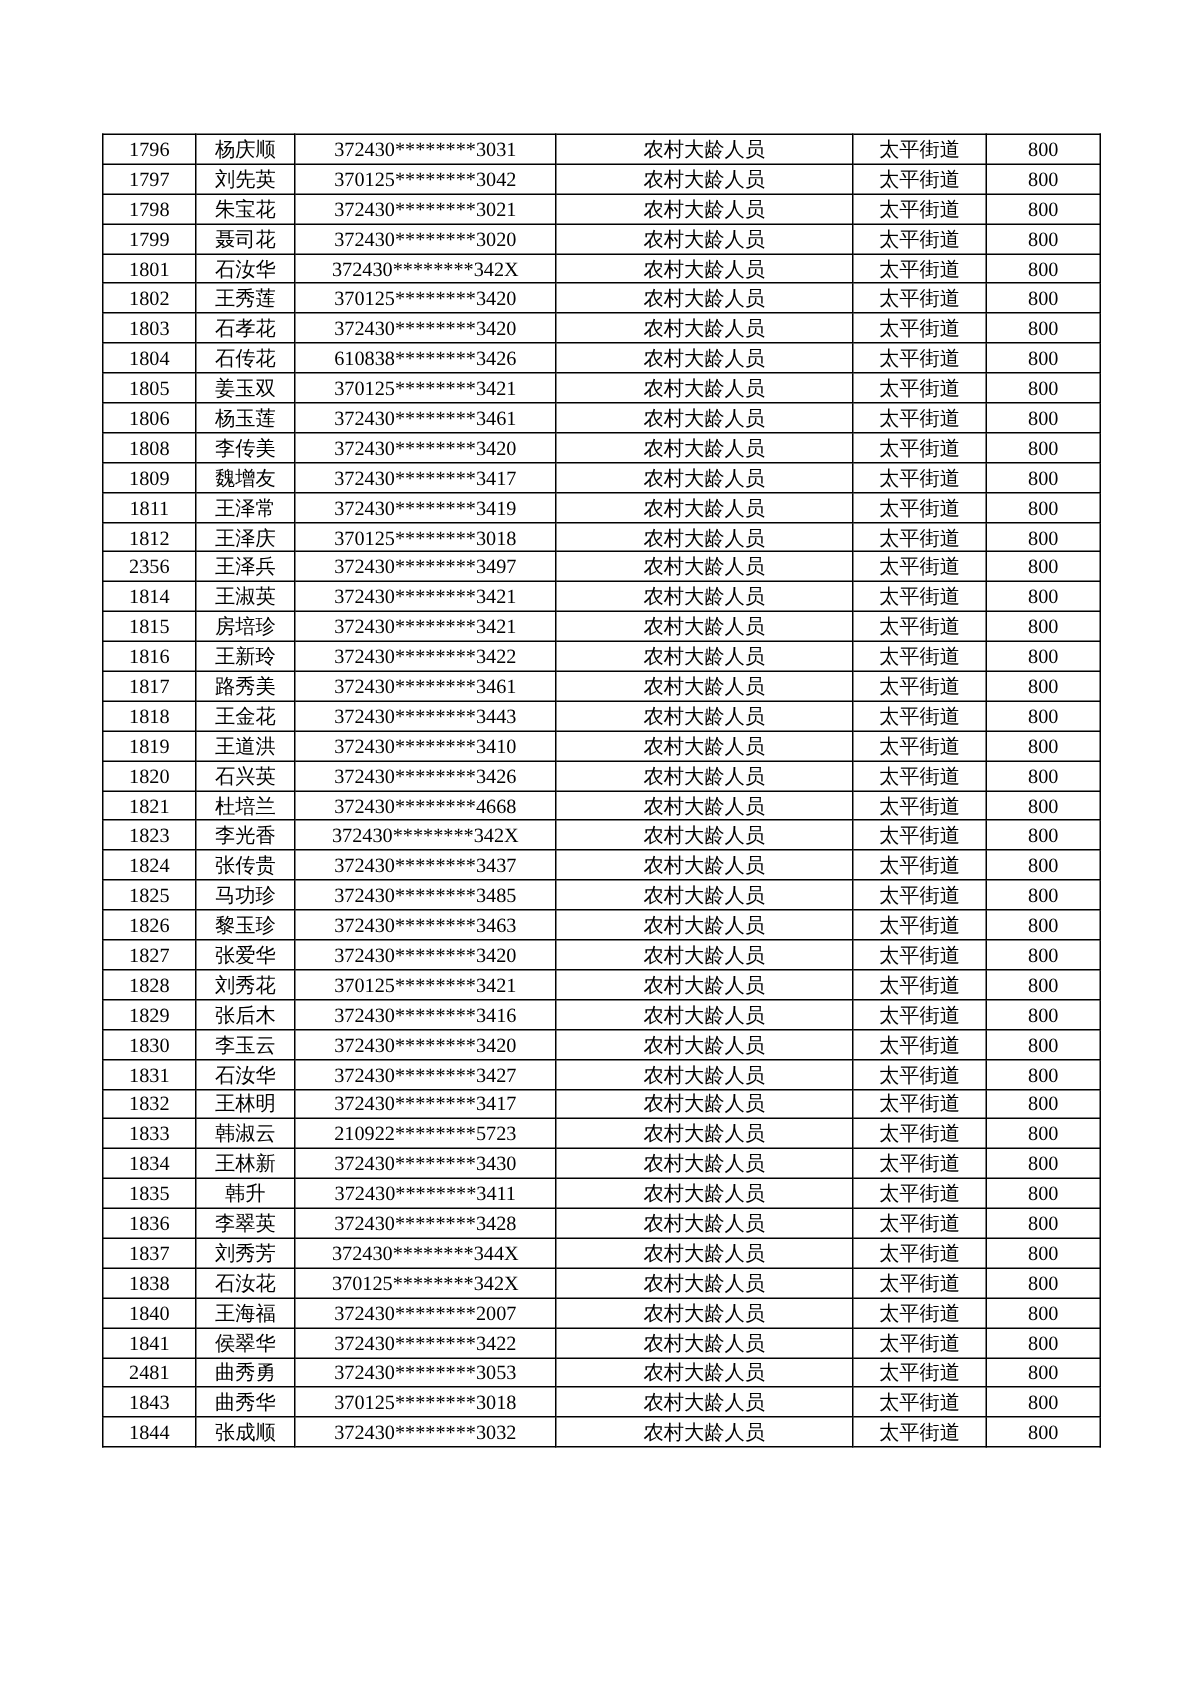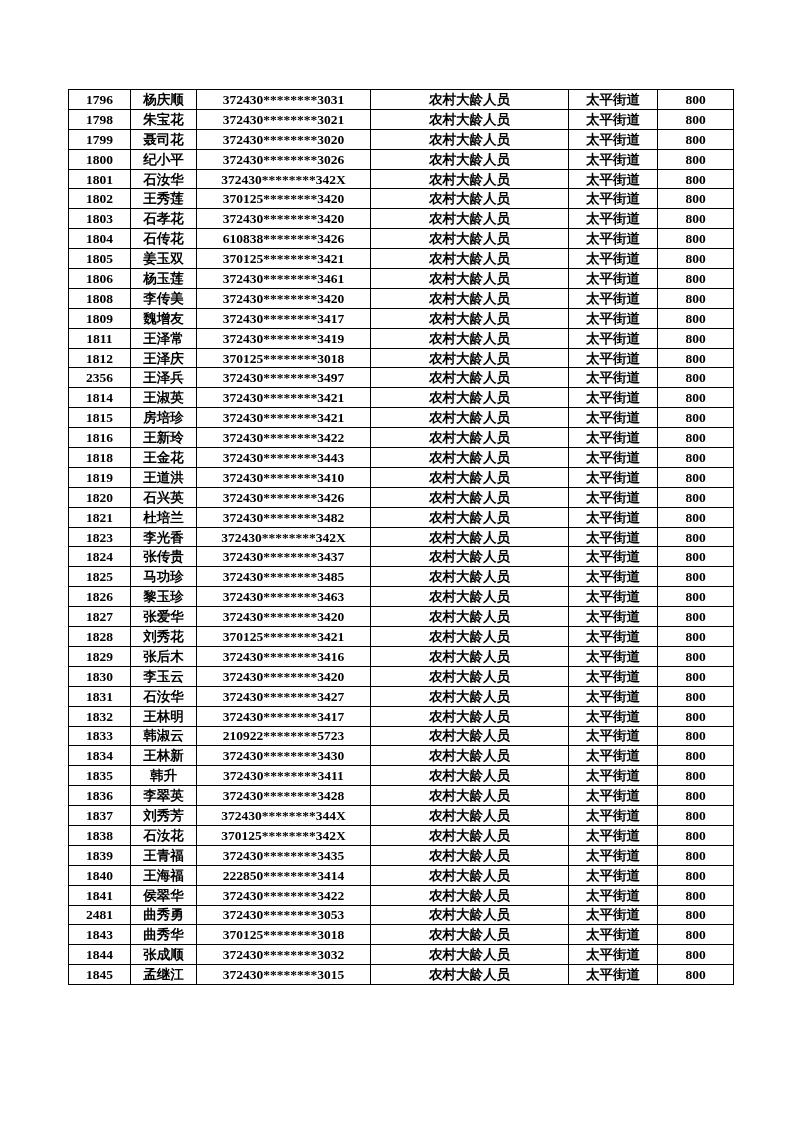--- a/index.html
+++ b/index.html
@@ -22,21 +22,20 @@
     top: 0;
     width: 800px;
     height: 1131px;
     background: #ffffff;
   }
   #table-wrap {
     position: absolute;
     left: 68px;
     top: 89px;
     width: 665px;
-    font-weight: bold;
   }
   table.roster {
     border-collapse: collapse;
     table-layout: fixed;
     width: 665px;
     background: #ffffff;
   }
   table.roster col.c-seq   { width: 62px; }
   table.roster col.c-name  { width: 66px; }
   table.roster col.c-id    { width: 174px; }
@@ -88,44 +87,44 @@
       <tbody id="roster-body">
           <tr>
             <td class="seq">1796</td>
             <td class="name">杨庆顺</td>
             <td class="idno">372430********3031</td>
             <td class="cat">农村大龄人员</td>
             <td class="str">太平街道</td>
             <td class="amt">800</td>
           </tr>
           <tr>
+            <td class="seq">1797</td>
+            <td class="name">刘先英</td>
+            <td class="idno">370125********3042</td>
+            <td class="cat">农村大龄人员</td>
+            <td class="str">太平街道</td>
+            <td class="amt">800</td>
+          </tr>
+          <tr>
             <td class="seq">1798</td>
             <td class="name">朱宝花</td>
             <td class="idno">372430********3021</td>
             <td class="cat">农村大龄人员</td>
             <td class="str">太平街道</td>
             <td class="amt">800</td>
           </tr>
           <tr>
             <td class="seq">1799</td>
             <td class="name">聂司花</td>
             <td class="idno">372430********3020</td>
             <td class="cat">农村大龄人员</td>
             <td class="str">太平街道</td>
             <td class="amt">800</td>
           </tr>
           <tr>
-            <td class="seq">1800</td>
-            <td class="name">纪小平</td>
-            <td class="idno">372430********3026</td>
-            <td class="cat">农村大龄人员</td>
-            <td class="str">太平街道</td>
-            <td class="amt">800</td>
-          </tr>
-          <tr>
             <td class="seq">1801</td>
             <td class="name">石汝华</td>
             <td class="idno">372430********342X</td>
             <td class="cat">农村大龄人员</td>
             <td class="str">太平街道</td>
             <td class="amt">800</td>
           </tr>
           <tr>
             <td class="seq">1802</td>
             <td class="name">王秀莲</td>
@@ -224,20 +223,28 @@
           </tr>
           <tr>
             <td class="seq">1816</td>
             <td class="name">王新玲</td>
             <td class="idno">372430********3422</td>
             <td class="cat">农村大龄人员</td>
             <td class="str">太平街道</td>
             <td class="amt">800</td>
           </tr>
           <tr>
+            <td class="seq">1817</td>
+            <td class="name">路秀美</td>
+            <td class="idno">372430********3461</td>
+            <td class="cat">农村大龄人员</td>
+            <td class="str">太平街道</td>
+            <td class="amt">800</td>
+          </tr>
+          <tr>
             <td class="seq">1818</td>
             <td class="name">王金花</td>
             <td class="idno">372430********3443</td>
             <td class="cat">农村大龄人员</td>
             <td class="str">太平街道</td>
             <td class="amt">800</td>
           </tr>
           <tr>
             <td class="seq">1819</td>
             <td class="name">王道洪</td>
@@ -250,21 +257,21 @@
             <td class="seq">1820</td>
             <td class="name">石兴英</td>
             <td class="idno">372430********3426</td>
             <td class="cat">农村大龄人员</td>
             <td class="str">太平街道</td>
             <td class="amt">800</td>
           </tr>
           <tr>
             <td class="seq">1821</td>
             <td class="name">杜培兰</td>
-            <td class="idno">372430********3482</td>
+            <td class="idno">372430********4668</td>
             <td class="cat">农村大龄人员</td>
             <td class="str">太平街道</td>
             <td class="amt">800</td>
           </tr>
           <tr>
             <td class="seq">1823</td>
             <td class="name">李光香</td>
             <td class="idno">372430********342X</td>
             <td class="cat">农村大龄人员</td>
             <td class="str">太平街道</td>
@@ -384,31 +391,23 @@
           </tr>
           <tr>
             <td class="seq">1838</td>
             <td class="name">石汝花</td>
             <td class="idno">370125********342X</td>
             <td class="cat">农村大龄人员</td>
             <td class="str">太平街道</td>
             <td class="amt">800</td>
           </tr>
           <tr>
-            <td class="seq">1839</td>
-            <td class="name">王青福</td>
-            <td class="idno">372430********3435</td>
-            <td class="cat">农村大龄人员</td>
-            <td class="str">太平街道</td>
-            <td class="amt">800</td>
-          </tr>
-          <tr>
             <td class="seq">1840</td>
             <td class="name">王海福</td>
-            <td class="idno">222850********3414</td>
+            <td class="idno">372430********2007</td>
             <td class="cat">农村大龄人员</td>
             <td class="str">太平街道</td>
             <td class="amt">800</td>
           </tr>
           <tr>
             <td class="seq">1841</td>
             <td class="name">侯翠华</td>
             <td class="idno">372430********3422</td>
             <td class="cat">农村大龄人员</td>
             <td class="str">太平街道</td>
@@ -427,28 +426,20 @@
             <td class="name">曲秀华</td>
             <td class="idno">370125********3018</td>
             <td class="cat">农村大龄人员</td>
             <td class="str">太平街道</td>
             <td class="amt">800</td>
           </tr>
           <tr>
             <td class="seq">1844</td>
             <td class="name">张成顺</td>
             <td class="idno">372430********3032</td>
-            <td class="cat">农村大龄人员</td>
-            <td class="str">太平街道</td>
-            <td class="amt">800</td>
-          </tr>
-          <tr>
-            <td class="seq">1845</td>
-            <td class="name">孟继江</td>
-            <td class="idno">372430********3015</td>
             <td class="cat">农村大龄人员</td>
             <td class="str">太平街道</td>
             <td class="amt">800</td>
           </tr>
         </tbody>
     </table>
   </div>
 </div>
 
 </body></html>

